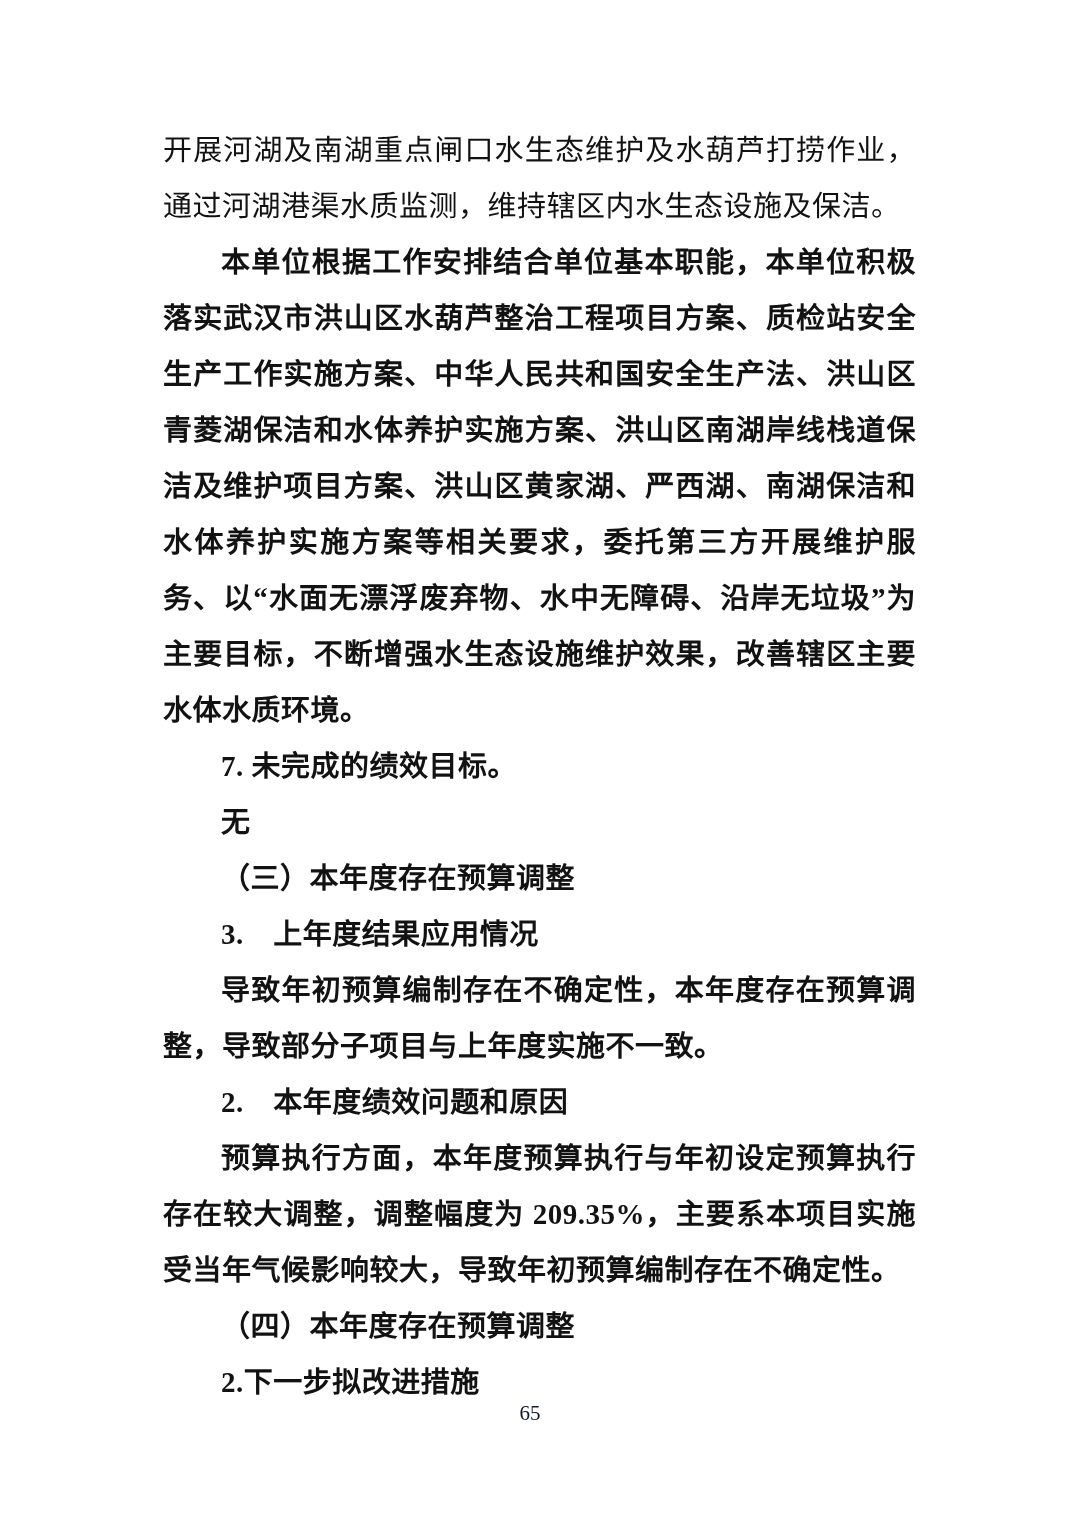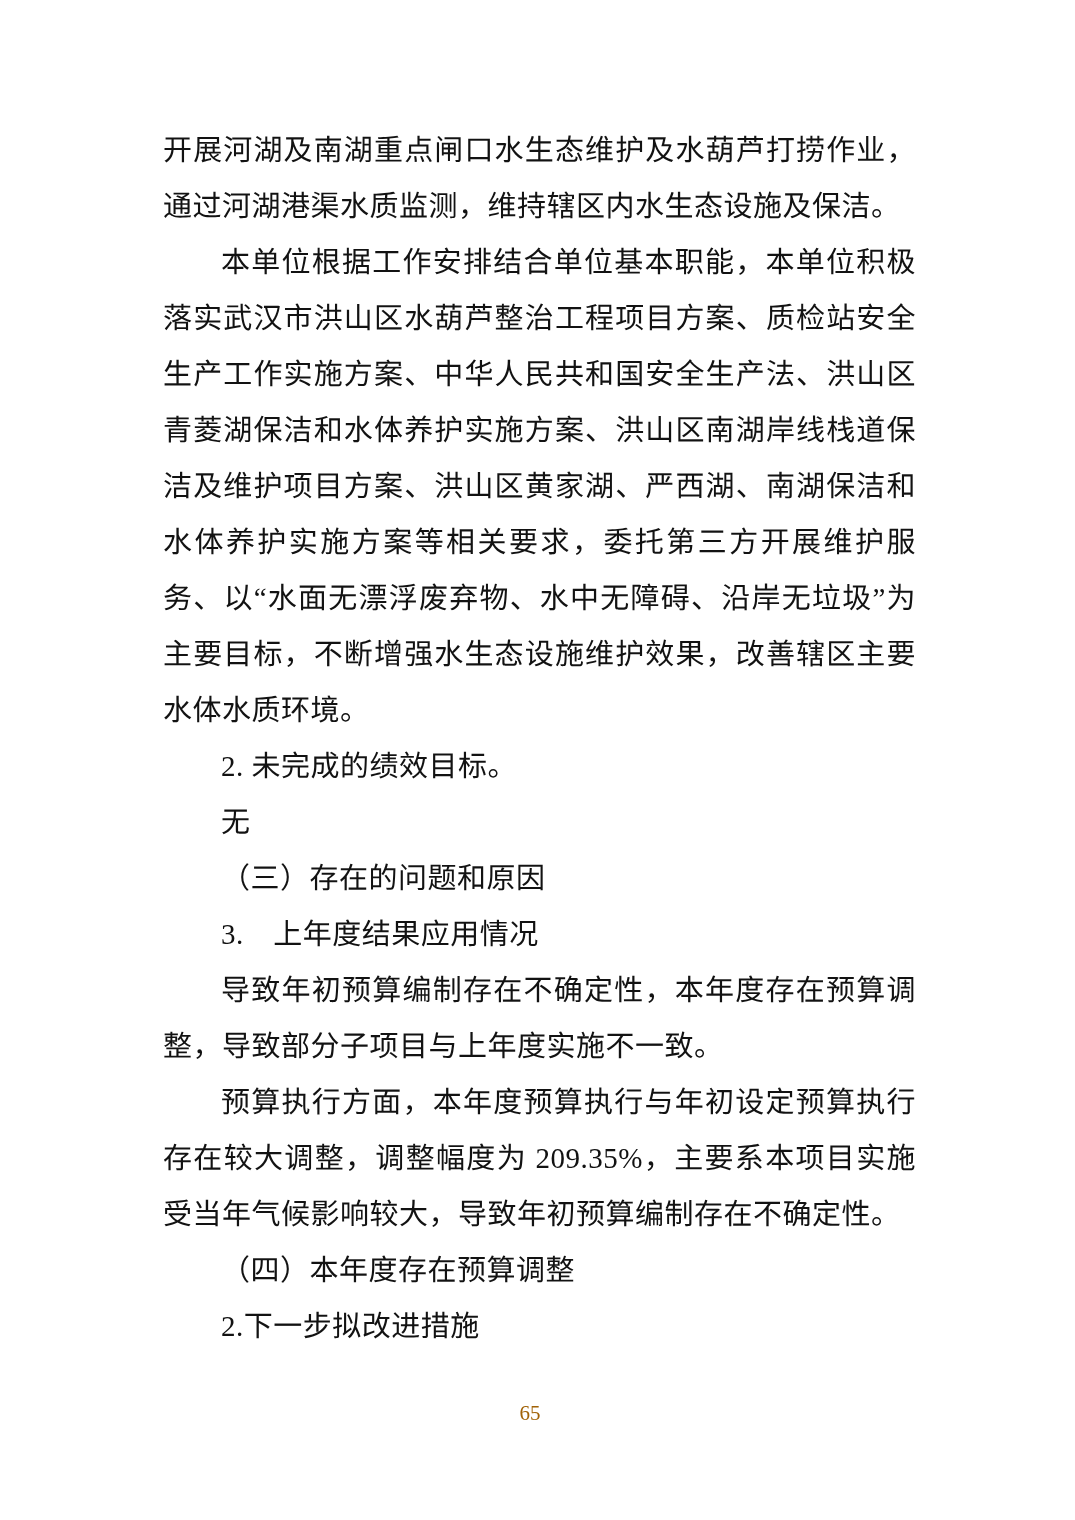--- a/index.html
+++ b/index.html
@@ -28,42 +28,44 @@
     font-size: 29px;
     line-height: 56px;
     font-weight: 400;
     text-align: justify;
     text-justify: inter-ideograph;
     word-break: break-all;
     letter-spacing: 0.5px;
   }
   .doc-body p.para.indent {
     text-indent: 2em;
+    font-weight: bold;
   }
   .page-number {
     position: absolute;
     top: 1398px;
     left: 0;
     width: 1060px;
     text-align: center;
     font-size: 21px;
     line-height: 30px;
-    color: #a16207;
+    color: #0f172a;
   }
 </style>
 </head>
 <body>
 
 <div class="page">
   <div class="doc-body" id="doc-body">
       <p class="para">开展河湖及南湖重点闸口水生态维护及水葫芦打捞作业，通过河湖港渠水质监测，维持辖区内水生态设施及保洁。</p>
       <p class="para indent">本单位根据工作安排结合单位基本职能，本单位积极落实武汉市洪山区水葫芦整治工程项目方案、质检站安全生产工作实施方案、中华人民共和国安全生产法、洪山区青菱湖保洁和水体养护实施方案、洪山区南湖岸线栈道保洁及维护项目方案、洪山区黄家湖、严西湖、南湖保洁和水体养护实施方案等相关要求，委托第三方开展维护服务、以“水面无漂浮废弃物、水中无障碍、沿岸无垃圾”为主要目标，不断增强水生态设施维护效果，改善辖区主要水体水质环境。</p>
-      <p class="para indent">2. 未完成的绩效目标。</p>
+      <p class="para indent">7. 未完成的绩效目标。</p>
       <p class="para indent">无</p>
-      <p class="para indent">（三）存在的问题和原因</p>
+      <p class="para indent">（三）本年度存在预算调整</p>
       <p class="para indent">3.　上年度结果应用情况</p>
       <p class="para indent">导致年初预算编制存在不确定性，本年度存在预算调整，导致部分子项目与上年度实施不一致。</p>
+      <p class="para indent">2.　本年度绩效问题和原因</p>
       <p class="para indent">预算执行方面，本年度预算执行与年初设定预算执行存在较大调整，调整幅度为 209.35%，主要系本项目实施受当年气候影响较大，导致年初预算编制存在不确定性。</p>
       <p class="para indent">（四）本年度存在预算调整</p>
       <p class="para indent">2.下一步拟改进措施</p>
     </div>
   <div class="page-number">65</div>
 </div>
 
 </body></html>

